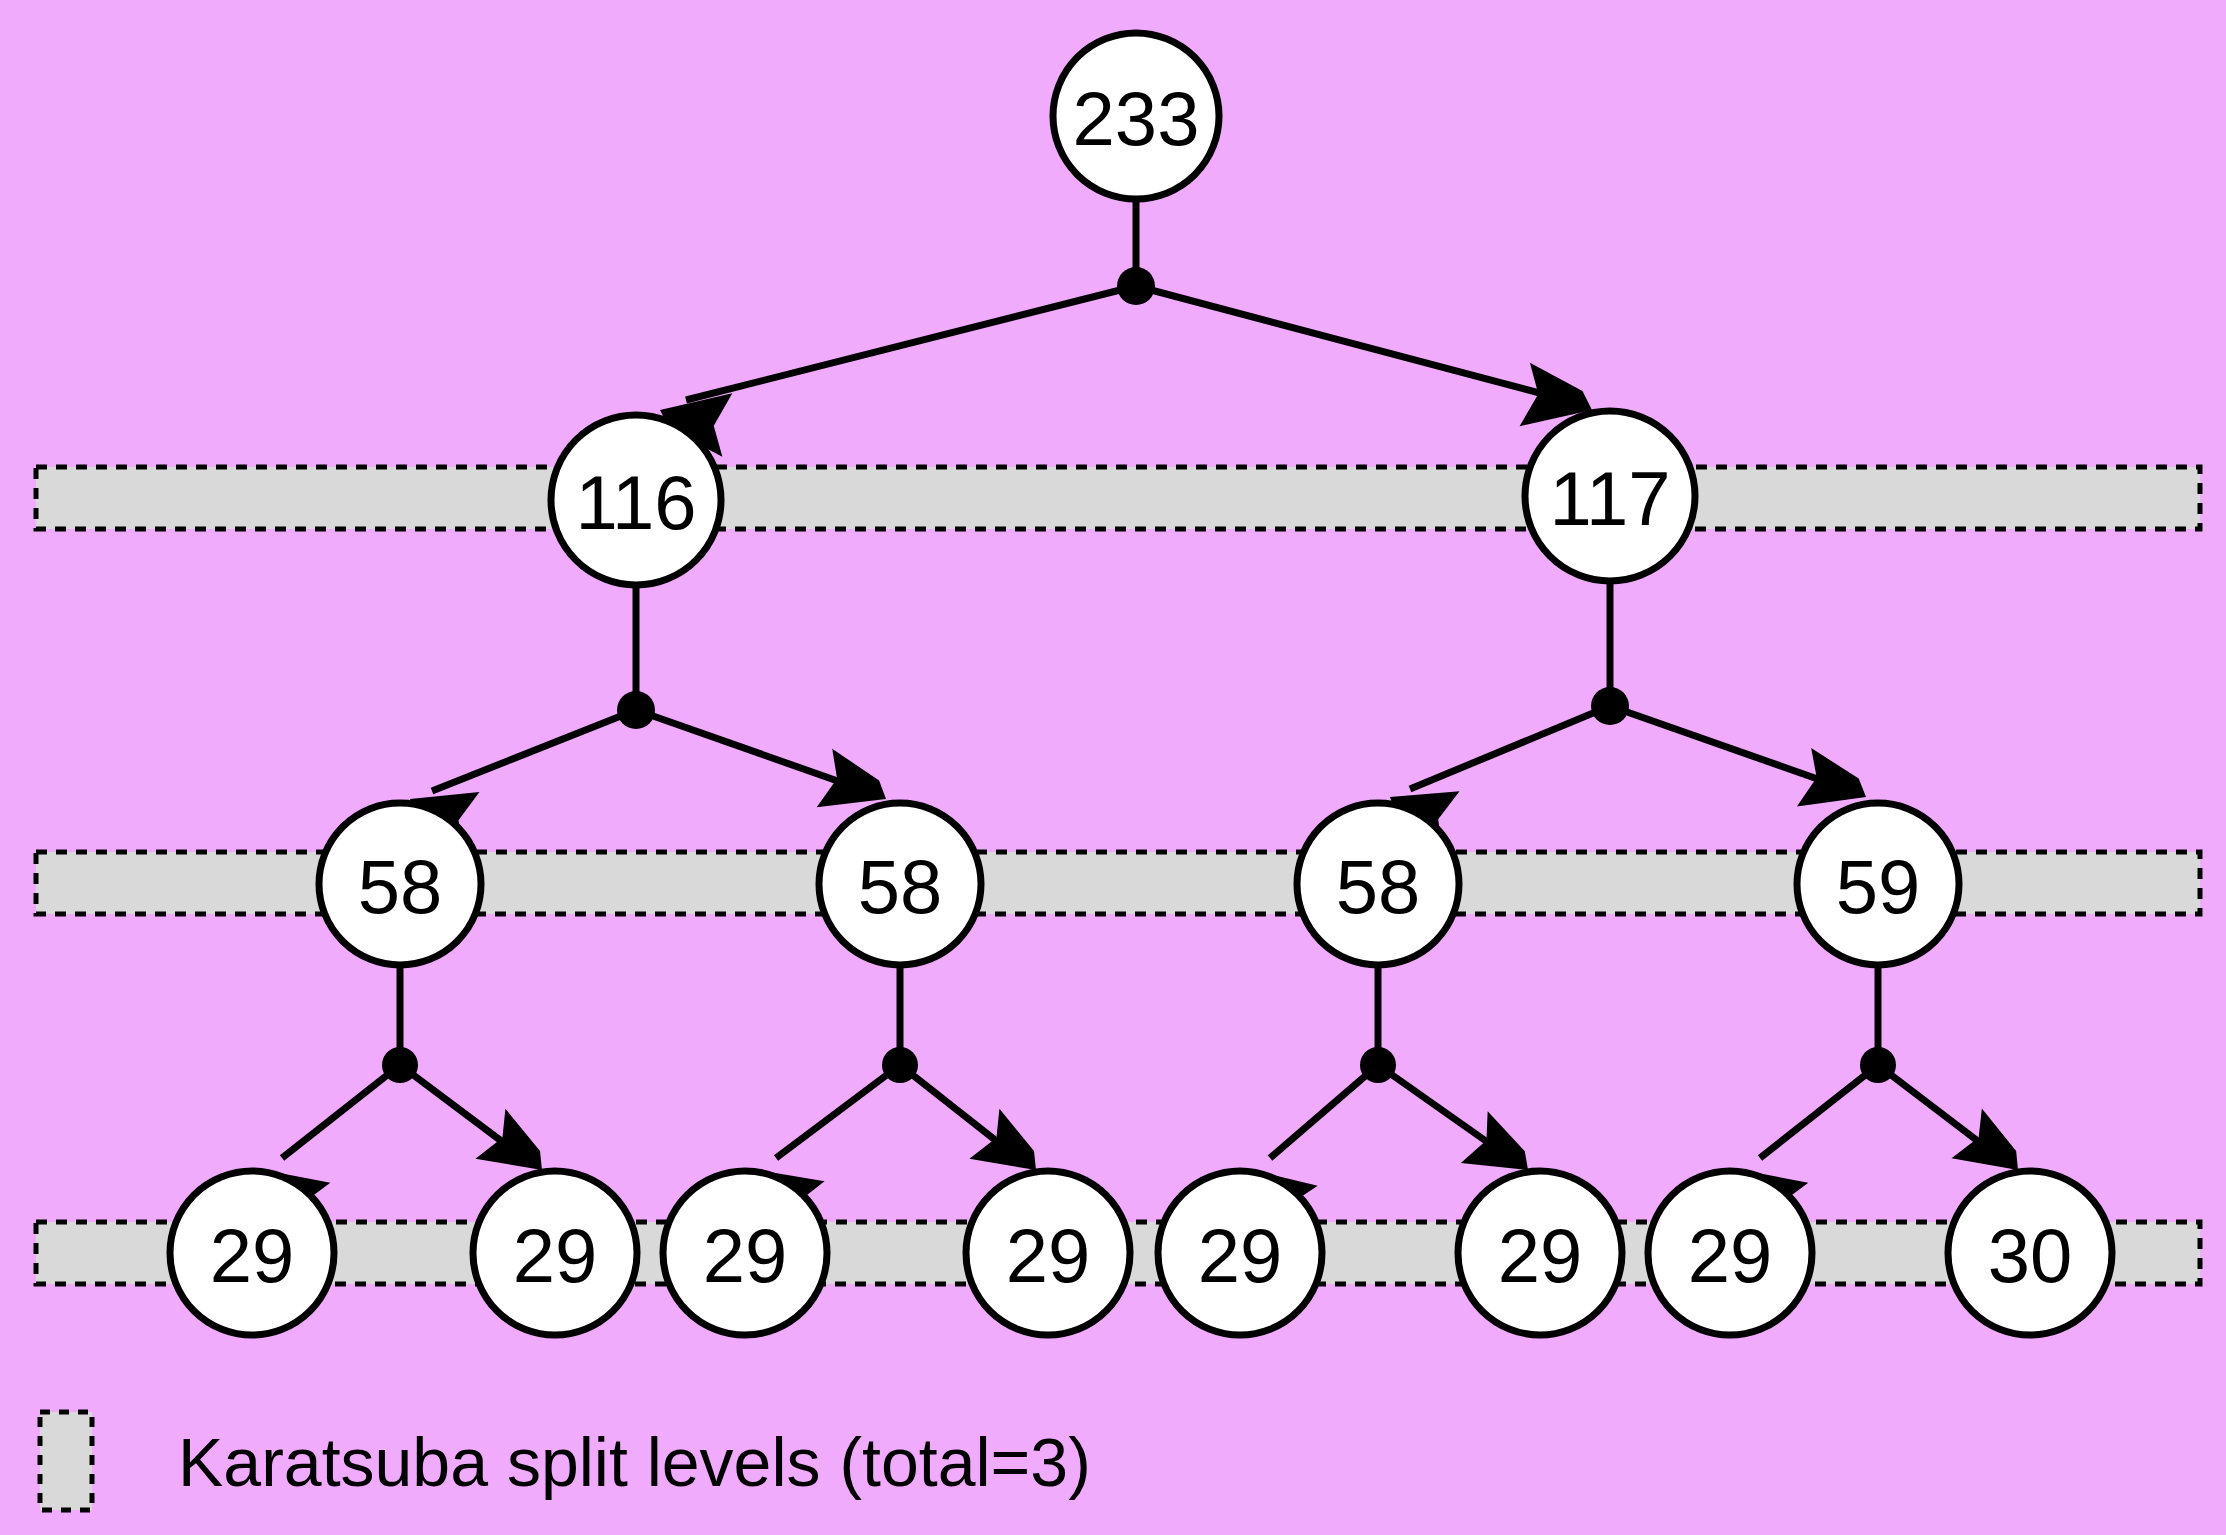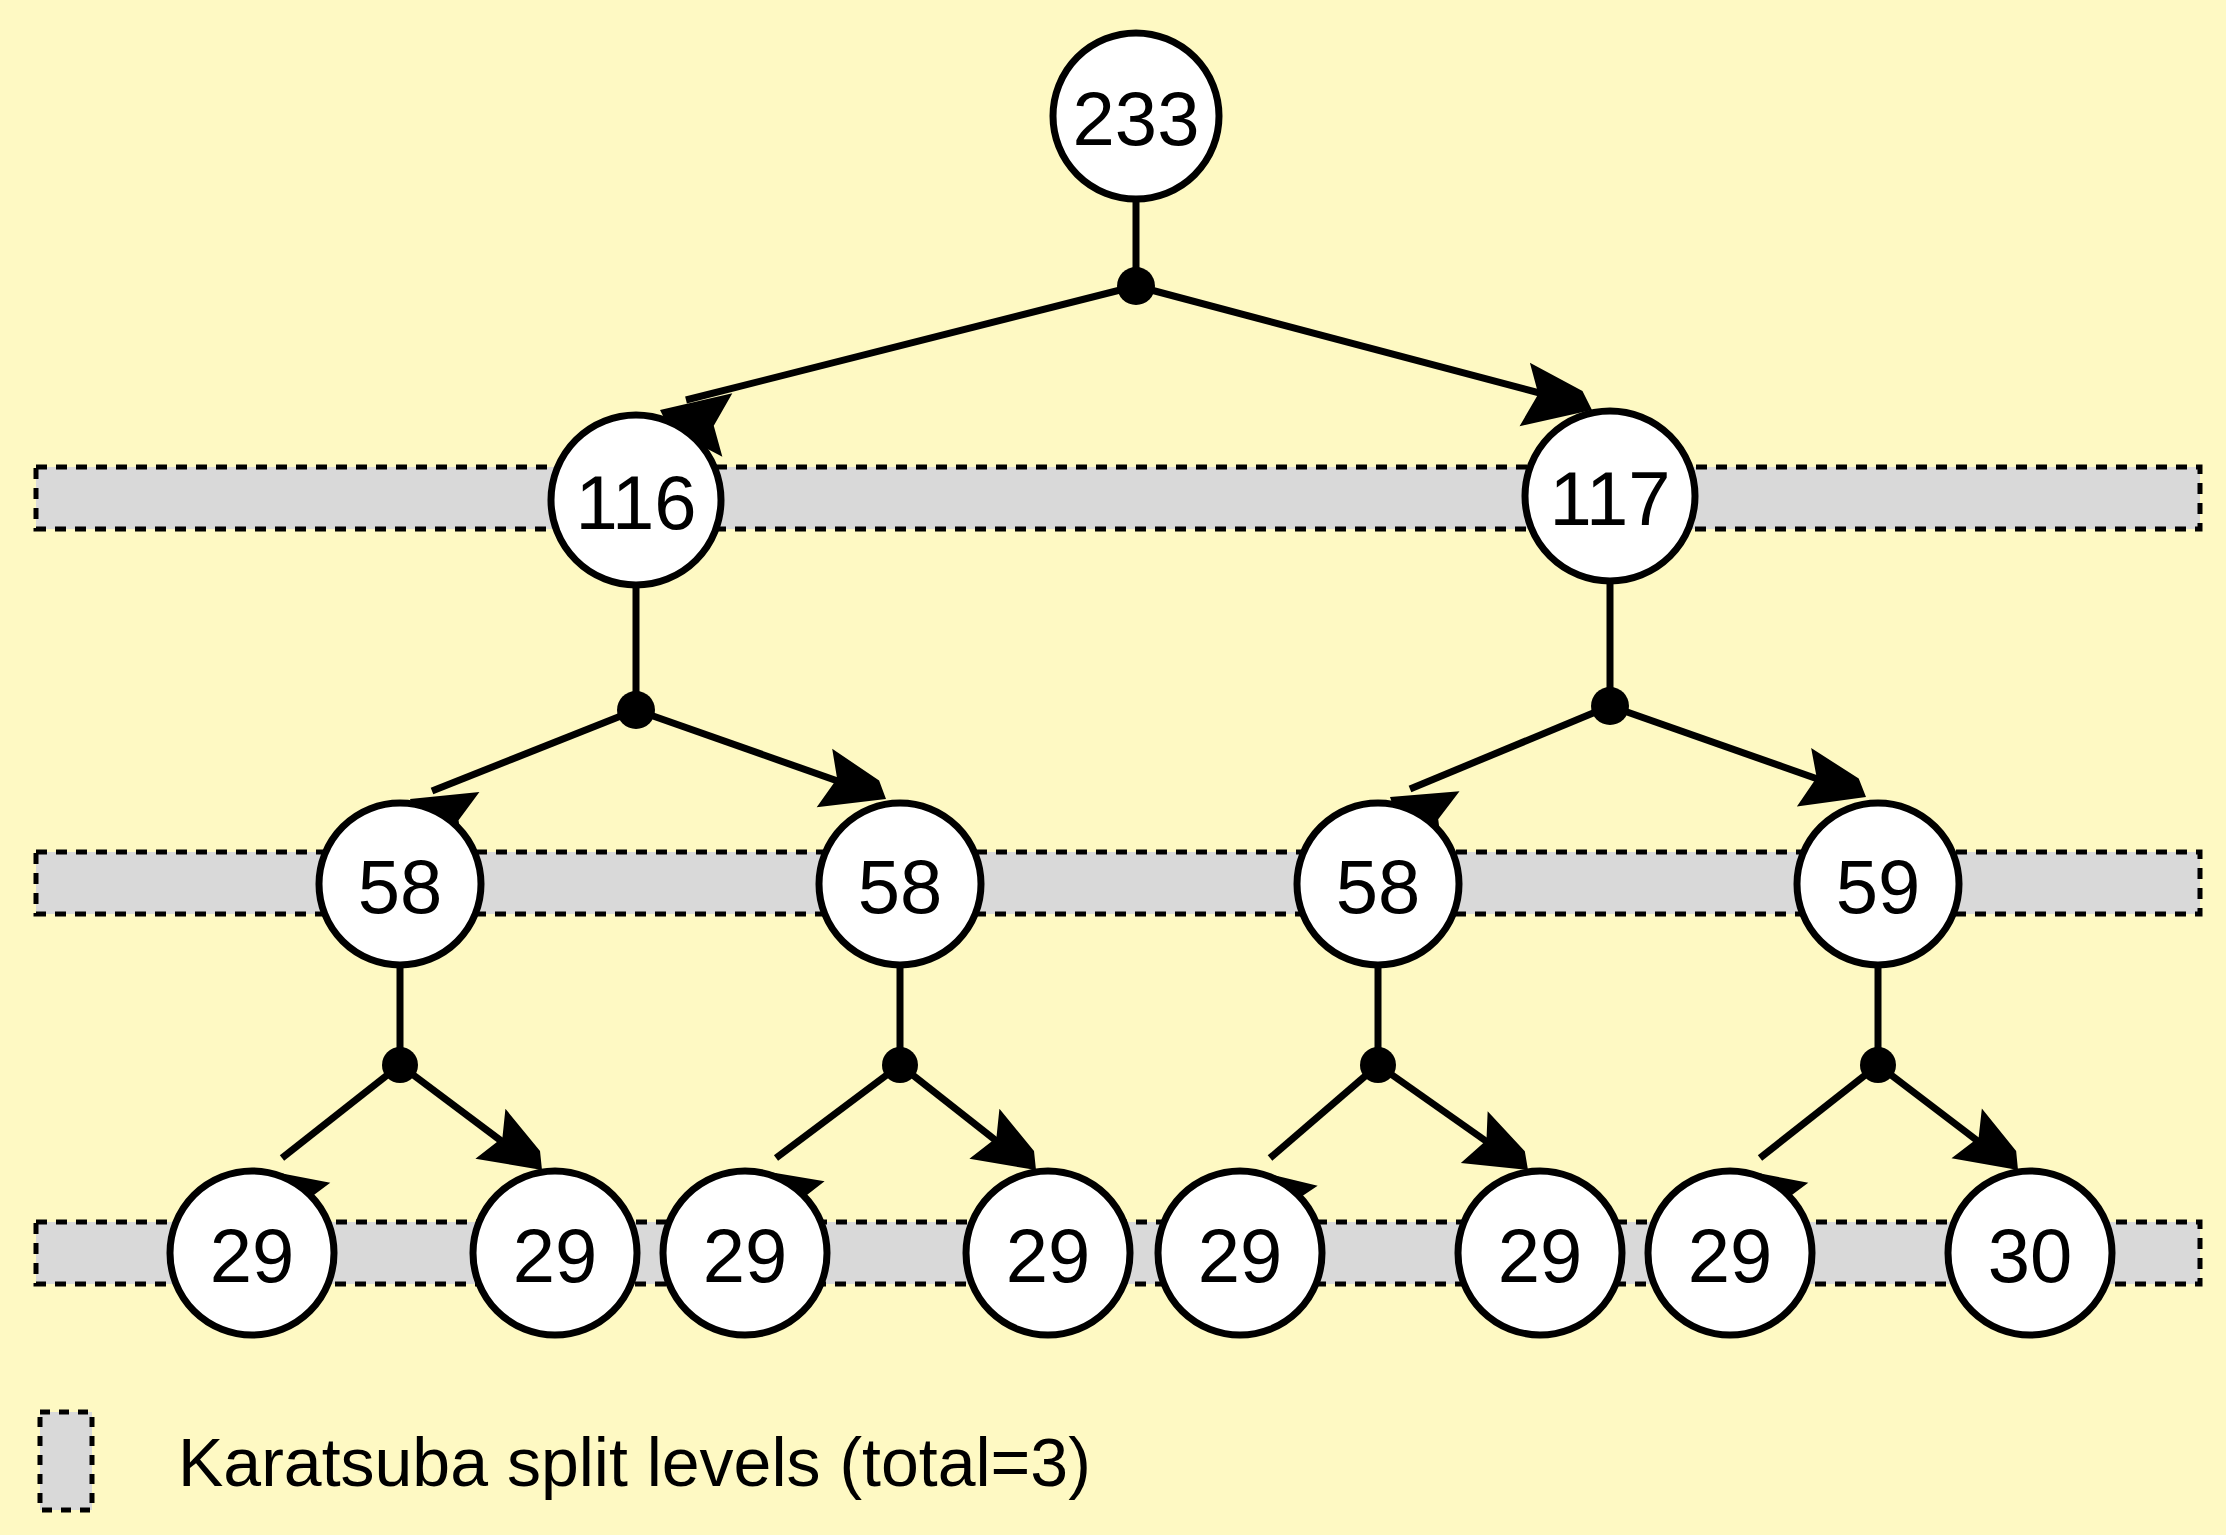--- a/index.html
+++ b/index.html
@@ -7,21 +7,21 @@
     padding: 0;
     background: #ffffff;
   }
   body {
     font-family: "Liberation Sans", sans-serif;
   }
   #stage {
     position: relative;
     width: 2226px;
     height: 1535px;
-    background: #fef9c3;
+    background: #f0abfc;
     overflow: hidden;
   }
   #tree-svg {
     position: absolute;
     left: 0;
     top: 0;
     width: 2226px;
     height: 1535px;
   }
   .band-rect {

